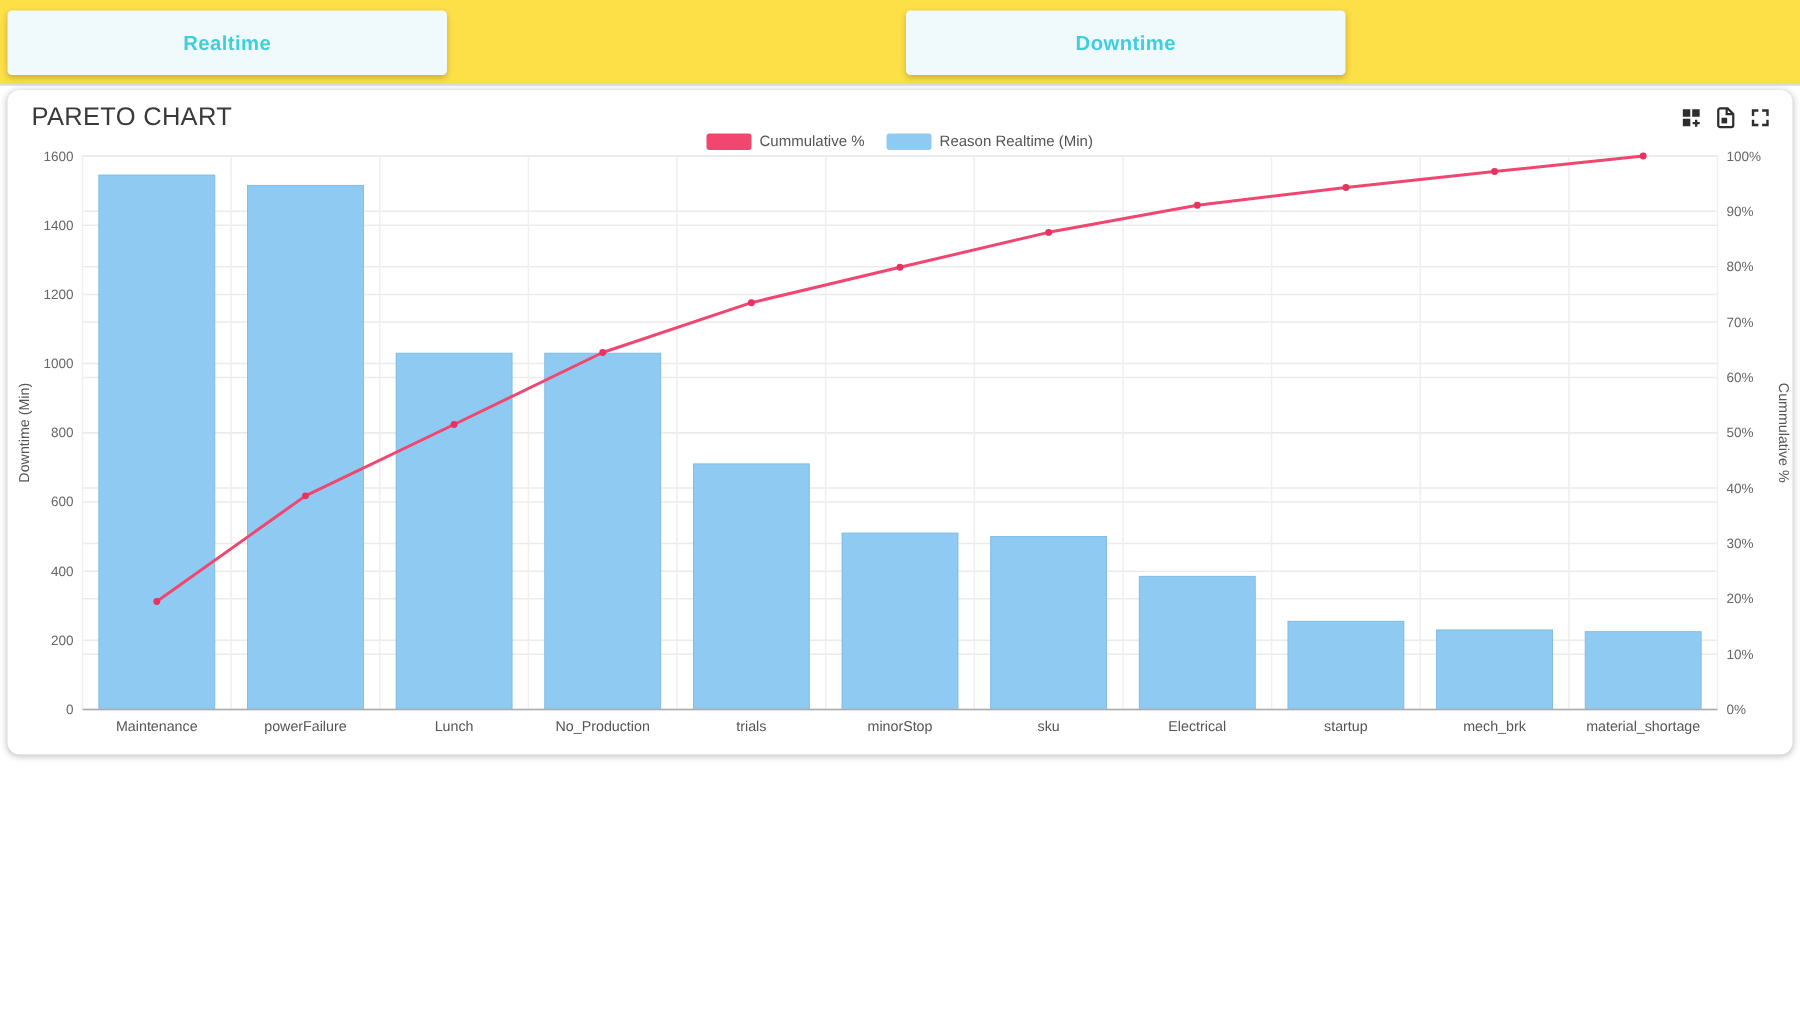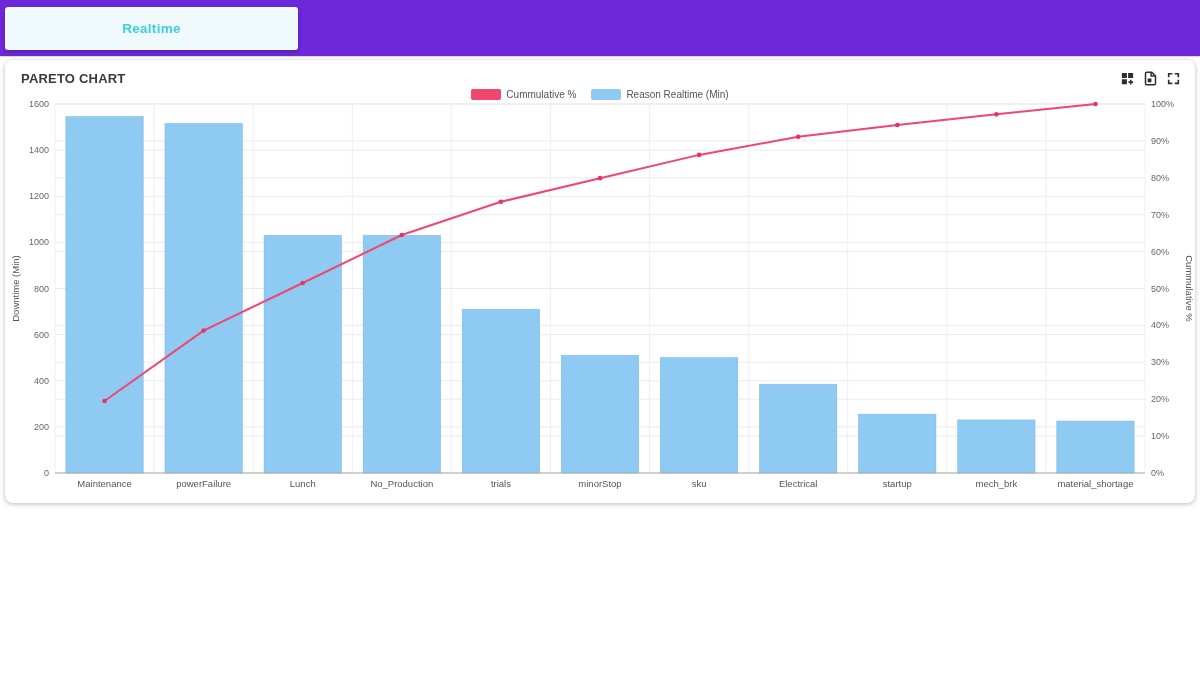--- a/index.html
+++ b/index.html
@@ -8,21 +8,21 @@
     width: 1200px; height: 674px;
     background: #ffffff;
     font-family: "Liberation Sans", sans-serif;
     overflow: hidden;
     position: relative;
   }
   
   .tabs-bar {
     position: absolute; left: 0; top: 0;
     width: 1200px; height: 57px;
-    background: #6d28d9;
+    background: #fde047;
     border-bottom: 1px solid #dcdcdc;
   }
   .tab {
     position: absolute; top: 7px; height: 43px; width: 293px;
     background: #f0fafd;
     border: none; border-radius: 3px;
     box-shadow: 0 2px 4px rgba(0,0,0,0.22);
     color: #3ecfdb;
     font-family: inherit; font-weight: bold; font-size: 13.5px;
     letter-spacing: 0.3px;
@@ -37,21 +37,21 @@
     width: 1190px; height: 443px;
     background: #ffffff;
     border-radius: 8px;
     box-shadow: 0 1px 5px rgba(0,0,0,0.28);
   }
   .card-header {
     position: absolute; left: 16px; right: 14px; top: 8px; height: 20px;
     display: flex; align-items: center;
   }
   .card-title {
-    font-size: 13px; font-weight: bold; color: #3a3a3a; letter-spacing: 0.2px;
+    font-size: 17px; font-weight: normal; color: #3a3a3a; letter-spacing: 0.2px;
   }
   .header-icons { margin-left: auto; display: flex; gap: 8px; align-items: center; }
   .icon-btn {
     width: 15px; height: 15px; padding: 0;
     border: none; background: transparent; color: #2e2e2e; cursor: pointer;
   }
   .icon-btn svg { width: 100%; height: 100%; display: block; }
   .legend {
     position: absolute; left: 0; right: 0; top: 27px; height: 15px;
     display: flex; justify-content: center; align-items: center; gap: 15px;
@@ -60,20 +60,21 @@
   .legend-swatch { width: 30px; height: 11px; border-radius: 2px; }
   .legend-label { font-size: 10px; color: #555; }
   .chart-wrap { position: absolute; left: 0; top: 36px; width: 1190px; height: 402px; }
   .chart-wrap svg { display: block; }
 </style>
 </head>
 <body>
 
 <div class="tabs-bar">
   <button class="tab tab-1">Realtime</button>
+  <button class="tab tab-3">Downtime</button>
 </div>
 
 <div class="card">
   <div class="card-header">
     <span class="card-title">PARETO CHART</span>
     <div class="header-icons">
       <button class="icon-btn">
         <svg viewBox="0 0 24 24" fill="currentColor" aria-hidden="true">
           <path d="M3 3h8v8H3zM13 3h8v8h-8zM3 13h8v8H3z"></path>
           <path d="M16 14h2.5v2.5H21V19h-2.5v2.5H16V19h-2.5v-2.5H16z"></path>

